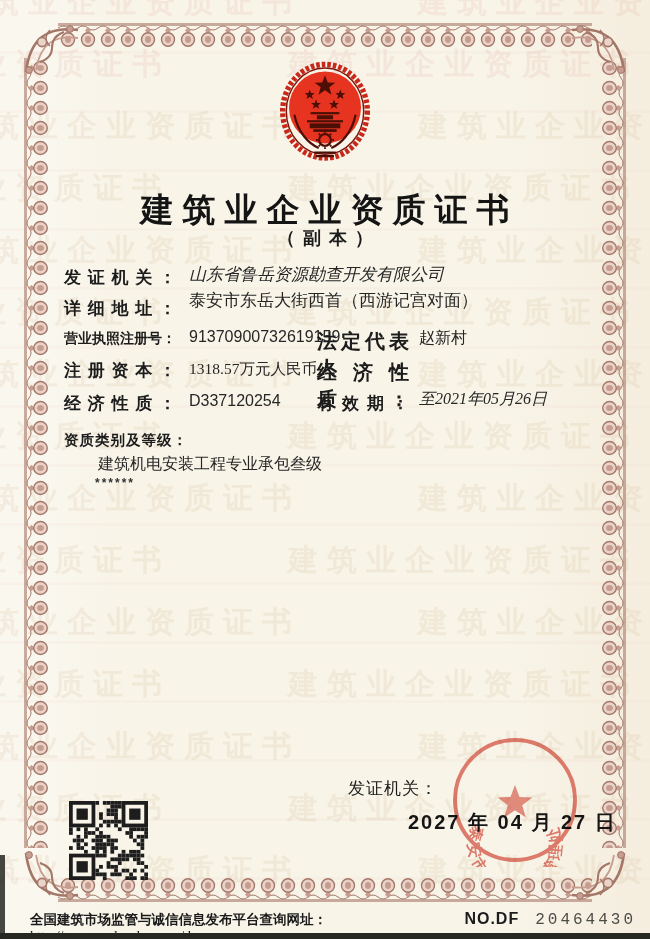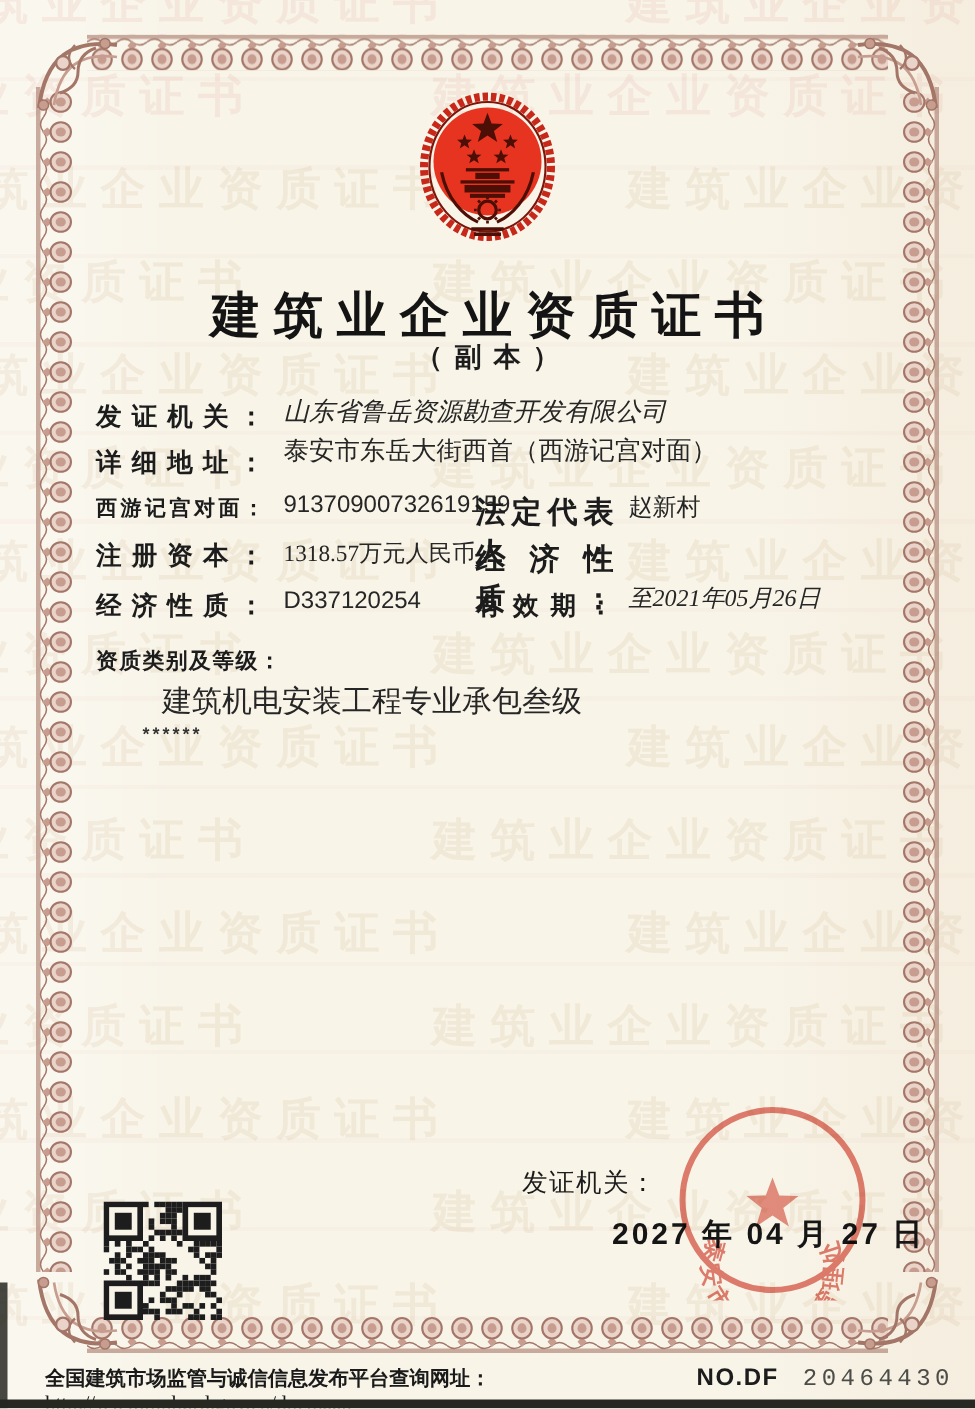--- a/index.html
+++ b/index.html
@@ -36,21 +36,21 @@
   .fvalue{margin-left:13px; font-family:"Liberation Serif", serif; font-size:17px; color:#262626; white-space:nowrap;}
   .fvalue.num{font-family:"Liberation Sans", sans-serif; font-size:16px;}
   .fvalue.w1{width:128px; flex:none; overflow:visible;}
   .flabel2{width:92px; flex:none; font-weight:700; font-size:20px;
     text-align:justify; text-align-last:justify;}
   .fvalue2{margin-left:10px; font-family:"Liberation Serif", serif; font-size:16px; color:#262626;}
   .raise3{transform:translateY(-3px);font-style:italic;}
   .raise8{transform:translateY(-8px);}
   .econ{width:185px; font-size:15px; line-height:18.5px; transform:translateY(-7px); white-space:normal;}
   .qual-label{margin-top:8px; font-weight:700; font-size:14.5px; letter-spacing:1px;}
-  .qual-item{margin-left:44px; margin-top:4px; font-family:"Liberation Serif", serif; font-size:20px; color:#262626;}
+  .qual-item{margin-left:34px; margin-top:4px; font-family:"Liberation Serif", serif; font-size:16px; color:#262626;}
   .qual-stars{margin-left:31px; margin-top:1px; font-size:12px; font-weight:700; letter-spacing:2px; color:#333;}
   .issuer-label{position:absolute; left:348px; top:777px; font-weight:400; font-size:17px; letter-spacing:1px;}
   .issue-date{position:absolute; left:408px; top:809px; font-size:20px; font-weight:600; letter-spacing:2px; color:#151515;}
   .made-by{position:absolute; left:374px; top:845px; font-weight:700; font-size:13px; letter-spacing:1px;}
   .seal{position:absolute; left:448px; top:733px; width:134px; height:134px; z-index:3;
     opacity:.82; mix-blend-mode:multiply;}
   .qr{position:absolute; left:69px; top:801px; width:79px; height:79px; z-index:3;}
   .footer{position:absolute; left:30px; right:14px; top:910px; z-index:2;
     display:flex; justify-content:space-between; align-items:baseline;}
   .query{font-weight:700; font-size:13.5px; color:#1a1a1a;}
@@ -210,21 +210,21 @@
     <div class="fields">
       <div class="frow">
         <span class="flabel">发证机关：</span>
         <span class="fvalue raise3">山东省鲁岳资源勘查开发有限公司</span>
       </div>
       <div class="frow">
         <span class="flabel">详细地址：</span>
         <span class="fvalue raise8">泰安市东岳大街西首（西游记宫对面）</span>
       </div>
       <div class="frow">
-        <span class="flabel small">西游记宫对面：</span>
+        <span class="flabel small">营业执照注册号：</span>
         <span class="fvalue num w1">91370900732619159</span>
         <span class="flabel2">法定代表人：</span>
         <span class="fvalue2">赵新村</span>
       </div>
       <div class="frow" style="height:33px">
         <span class="flabel">注册资本：</span>
         <span class="fvalue w1" style="font-size:15.5px">1318.57万元人民币</span>
         <span class="flabel2">经济性质：</span>
       </div>
       <div class="frow">

